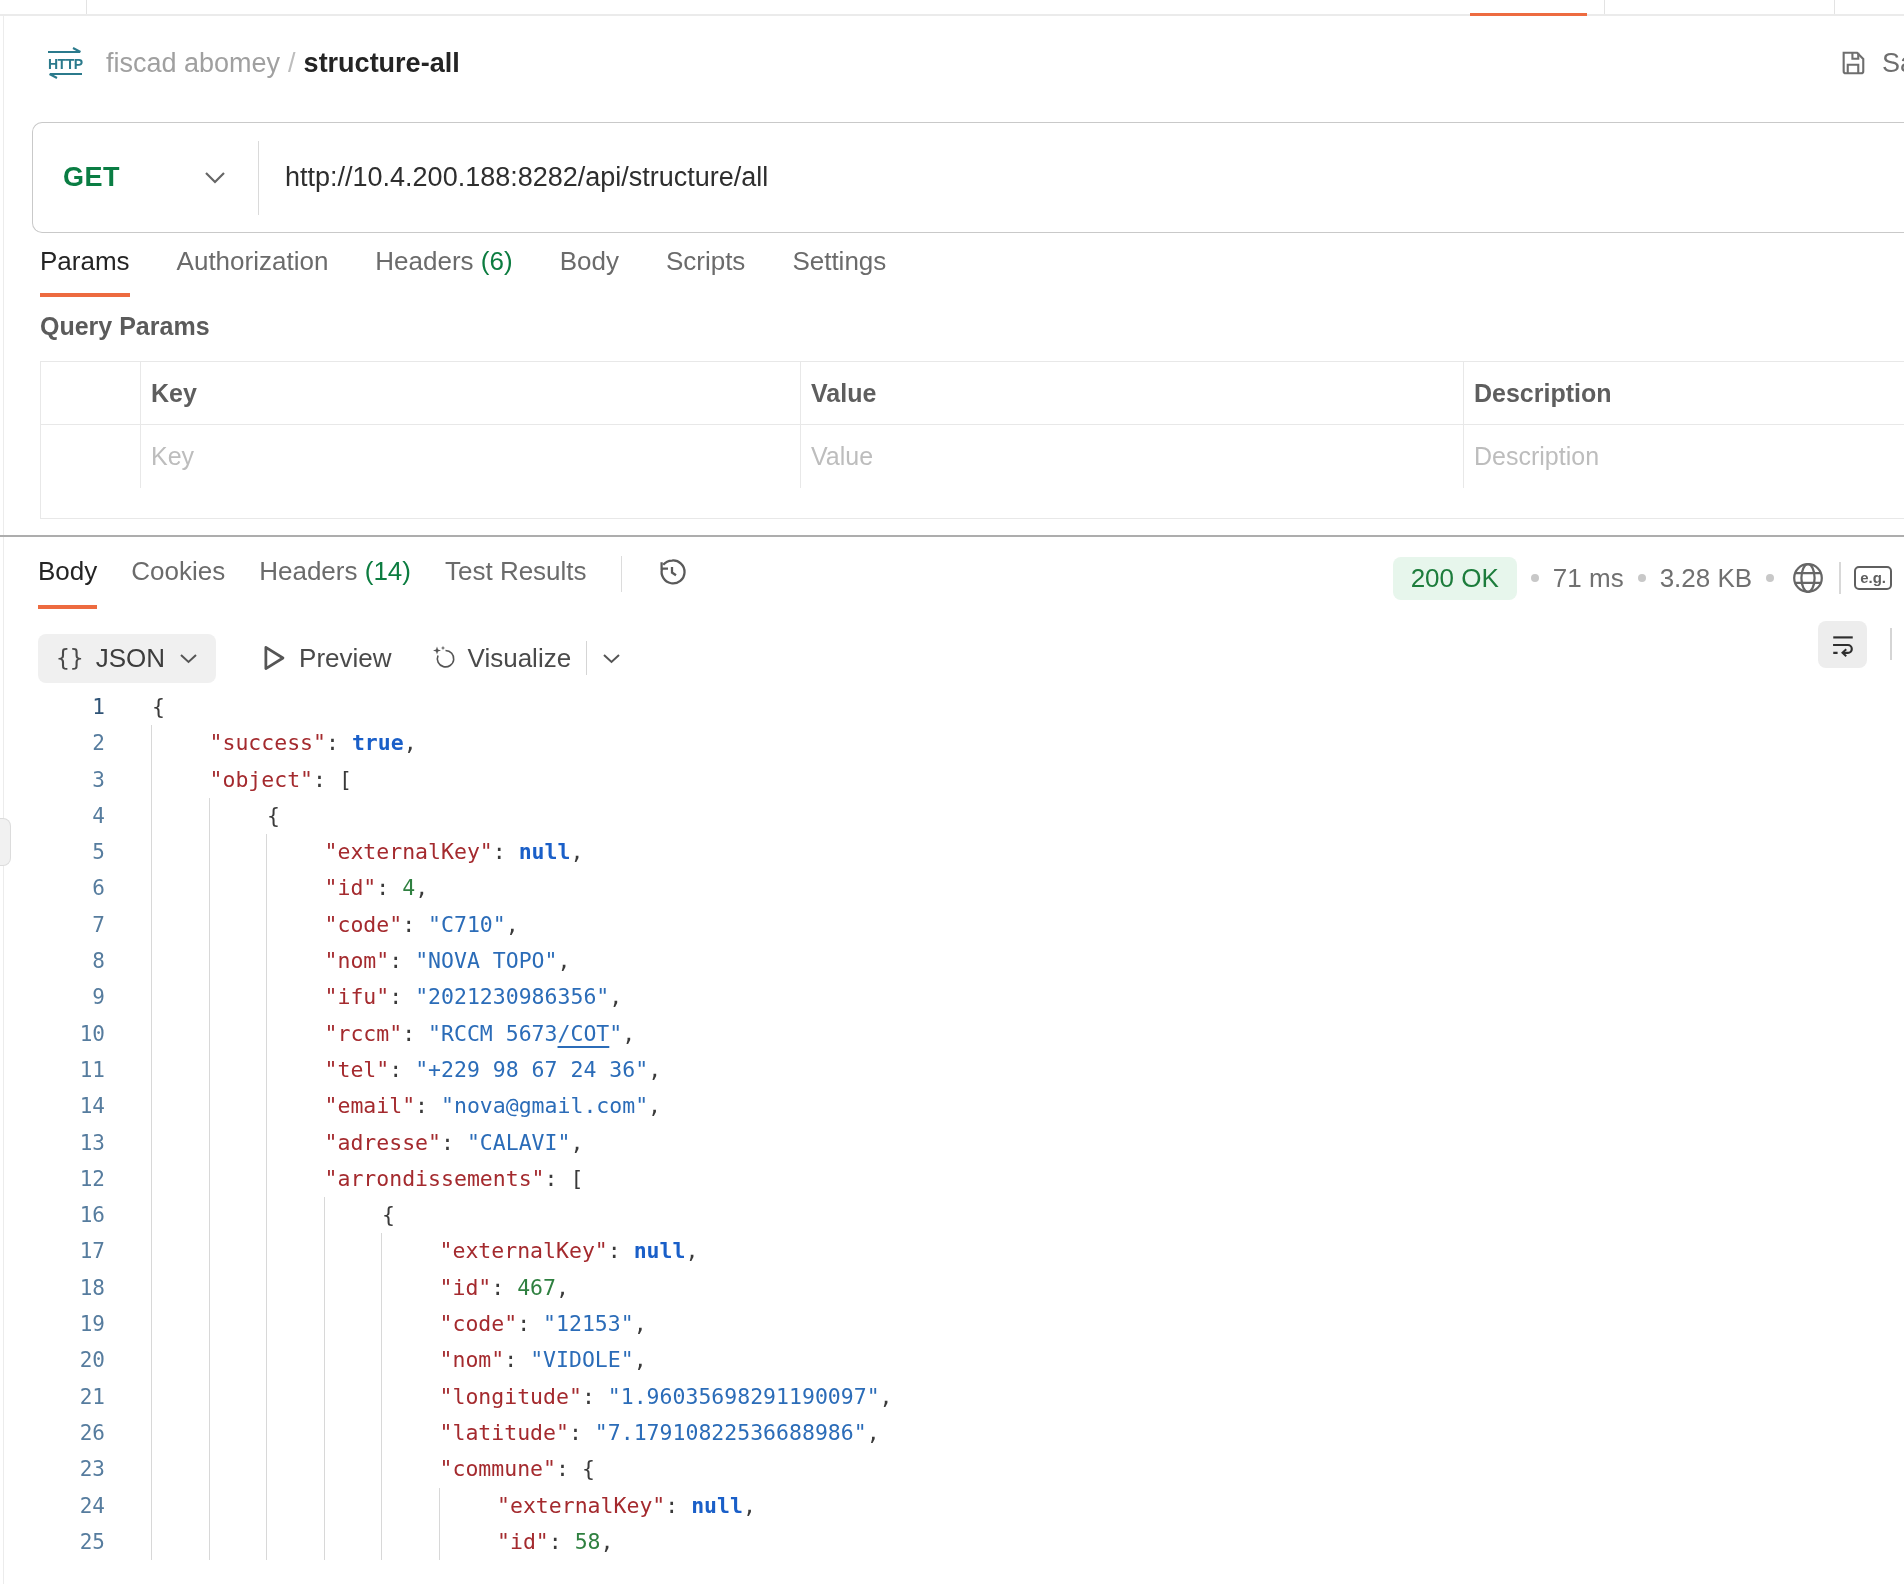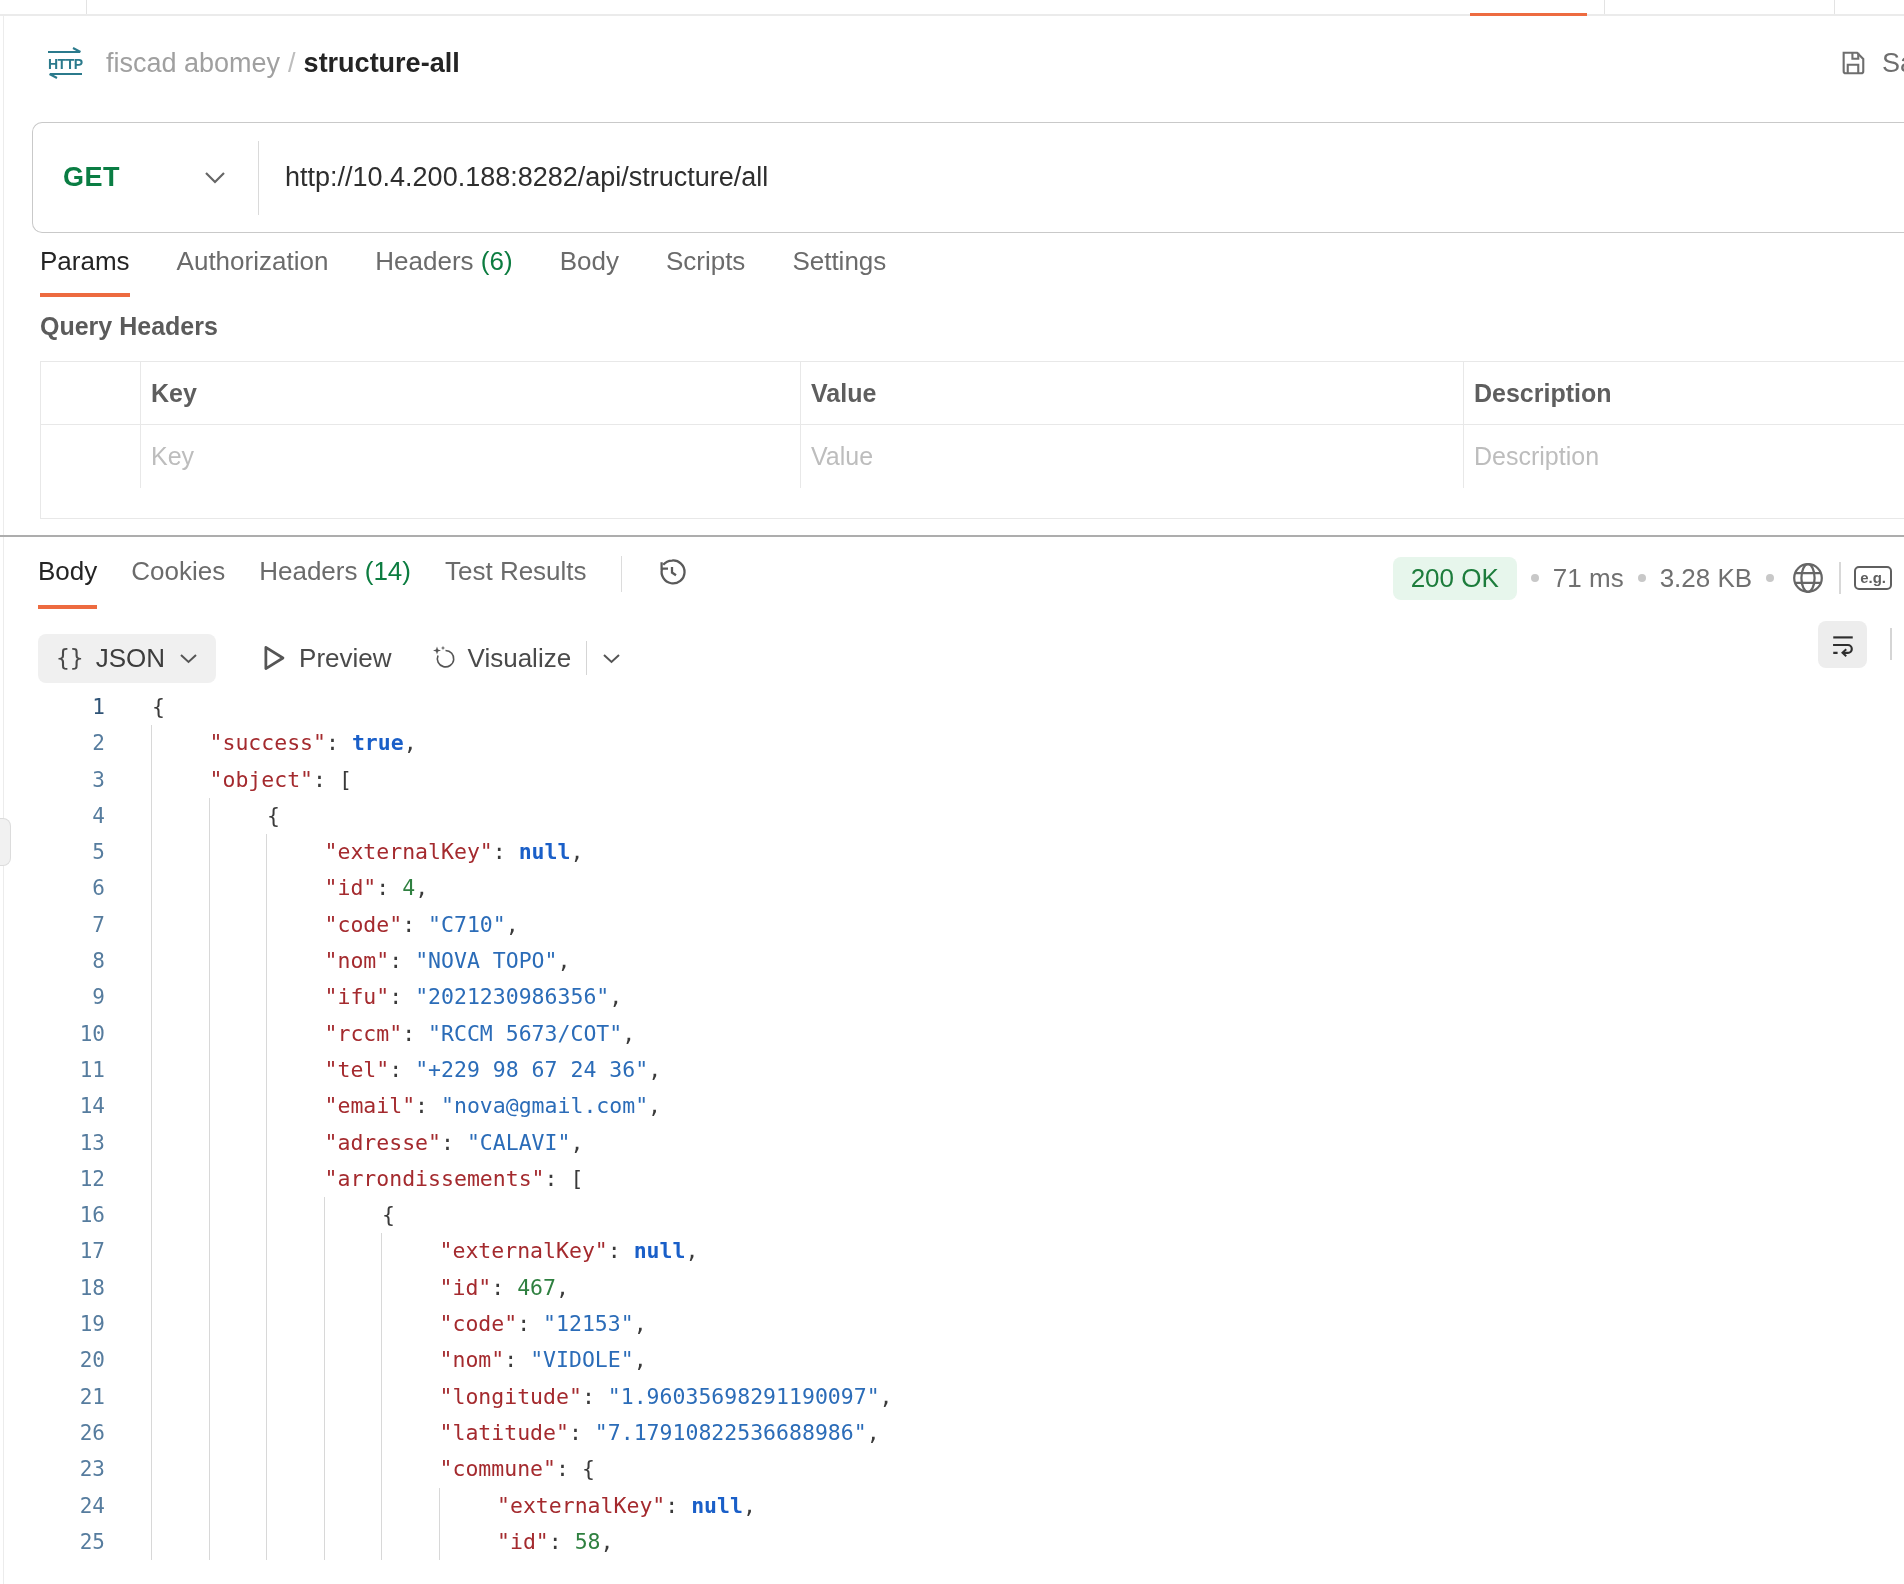--- a/index.html
+++ b/index.html
@@ -84,21 +84,21 @@
   .cl { position:relative; height:36.3px; line-height:36.3px; white-space:nowrap; }
   .ln { position:absolute; left:0; top:0; width:105px; text-align:right; font-size:21px; color:#567c9e; }
   .ln.cur { color:#2f5376; }
   .guide { position:absolute; top:0; bottom:0; width:1px; background:#d8d8d8; }
   .ct { position:absolute; top:0; font-size:21.5px; }
   .tk-p { color:#3a3a3a; }
   .tk-k { color:#a42a2e; }
   .tk-s { color:#2b6cb8; }
   .tk-b { color:#1a5fc8; font-weight:700; }
   .tk-num { color:#2f8040; }
-  .tk-u { color:#2b6cb8; text-underline-offset:5px; }
+  .tk-u { color:#2b6cb8; text-decoration:underline; text-underline-offset:5px; }
 </style>
 </head>
 <body>
 
 <div class="topstrip">
   <div class="tabdiv" style="left:86px"></div>
   <div class="tabdiv" style="left:1604px"></div>
   <div class="tabdiv" style="left:1834px"></div>
   <div class="active-ind"></div>
 </div>
@@ -135,21 +135,21 @@
 
 <div class="req-tabs">
   <span class="rtab active"><span>Params</span></span>
   <span class="rtab"><span>Authorization</span></span>
   <span class="rtab"><span>Headers</span> <span class="tab-count">(6)</span></span>
   <span class="rtab"><span>Body</span></span>
   <span class="rtab"><span>Scripts</span></span>
   <span class="rtab"><span>Settings</span></span>
 </div>
 
-<div class="qp-title">Query Headers</div>
+<div class="qp-title">Query Params</div>
 <div class="qp-table">
   <div class="qp-cell hdr"></div>
   <div class="qp-cell hdr">Key</div>
   <div class="qp-cell hdr">Value</div>
   <div class="qp-cell hdr last">Description</div>
   <div class="qp-cell"></div>
   <div class="qp-cell ph">Key</div>
   <div class="qp-cell ph">Value</div>
   <div class="qp-cell ph last">Description</div>
 </div>

